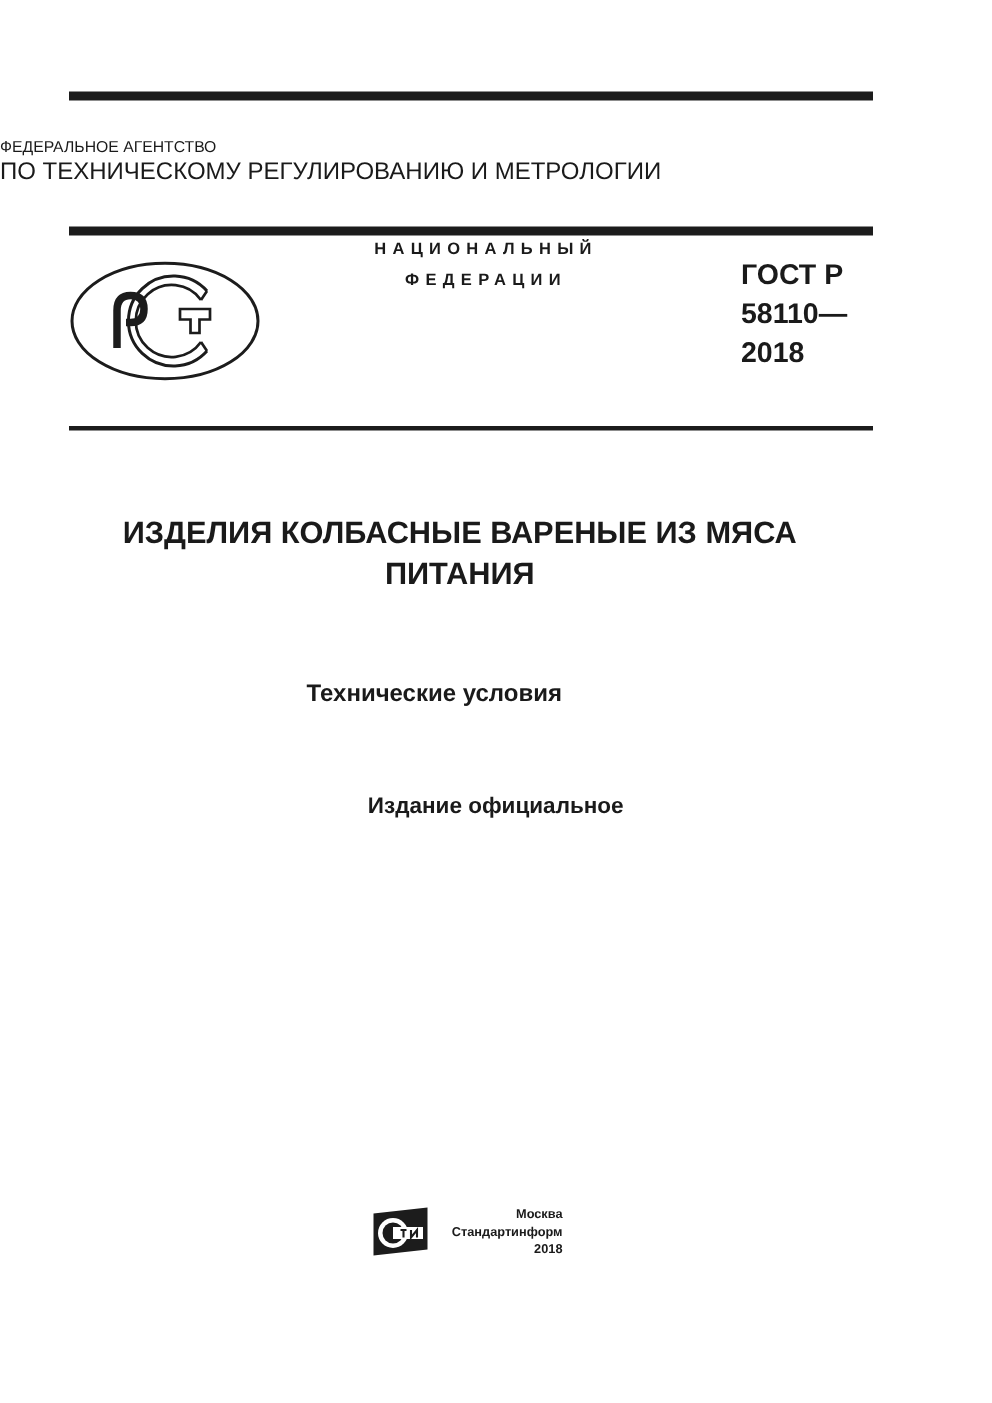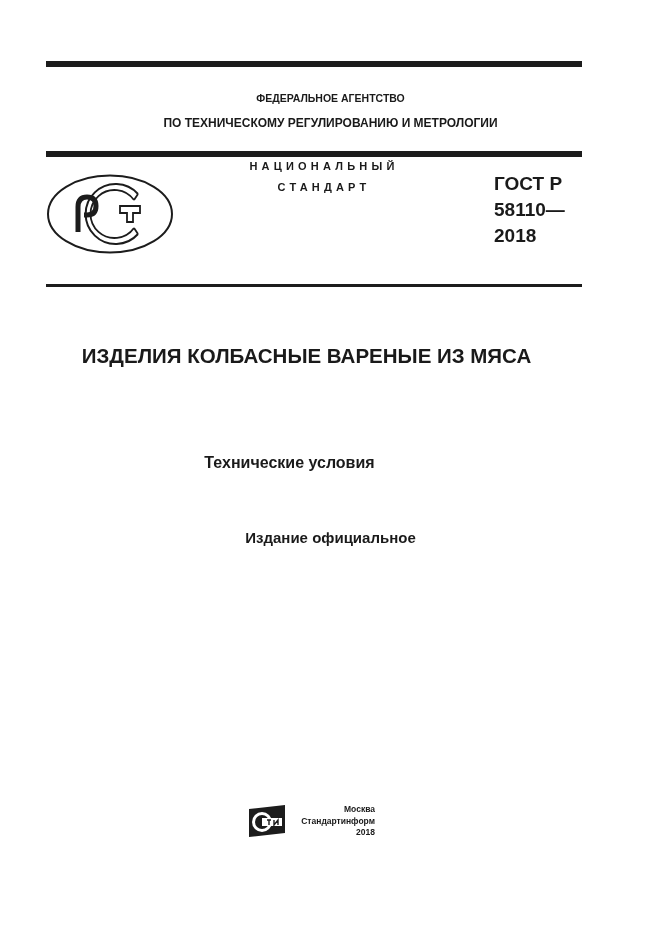--- a/index.html
+++ b/index.html
@@ -3,23 +3,23 @@
   <meta charset="utf-8">
   <style>
     html, body { margin: 0; padding: 0; }
     body {
       width: 661px; height: 935px; background: #ffffff; position: relative;
       font-family: "Liberation Sans", sans-serif; color: #1a1a1a; overflow: hidden;
     }
     .bar { position: absolute; left: 46px; width: 536px; background: #1c1c1c; }
     .bar.thick { height: 6px; }
     .bar.thin { height: 3px; }
-    .center-text { position: absolute; left: 0; width: 661px; text-align: center; font-weight: bold; }
+    .center-text { position: absolute; left: 0; width: 661px; font-weight: normal; }
     .agency1 { top: 92px; font-size: 10.5px; }
-    .agency2 { top: 116px; font-size: 12px; }
+    .agency2 { top: 106px; font-size: 16px; }
     .logo { position: absolute; left: 46px; top: 173px; width: 128px; height: 82px; }
     .national { position: absolute; left: 232px; top: 156px; width: 180px; text-align: center; font-weight: bold; font-size: 11px; letter-spacing: 4.2px; line-height: 21px; }
     .national div { margin-left: 4px; }
     .gost { position: absolute; left: 494px; top: 171px; font-weight: bold; font-size: 19px; line-height: 26px; }
     .title { position: absolute; left: 0; top: 342px; width: 613px; text-align: center; font-weight: bold; font-size: 20.5px; line-height: 27px; }
     .subtitle { position: absolute; left: 0; top: 454px; width: 579px; text-align: center; font-weight: bold; font-size: 16px; }
     .edition { position: absolute; left: 0; top: 529px; width: 661px; text-align: center; font-weight: bold; font-size: 15px; }
     .pub-logo { position: absolute; left: 247px; top: 803px; width: 40px; height: 36px; }
     .publisher { position: absolute; left: 300px; top: 804px; width: 75px; text-align: right; font-weight: bold; font-size: 8.5px; line-height: 11.5px; }
   </style>
@@ -35,33 +35,34 @@
   <ellipse cx="64" cy="41" rx="62" ry="38.5" fill="none" stroke="#1c1c1c" stroke-width="2"></ellipse>
   <path d="M92 21 A30 30 0 1 0 92 61" fill="none" stroke="#1c1c1c" stroke-width="2"></path>
   <path d="M88 27 A24 24 0 1 0 88 55" fill="none" stroke="#1c1c1c" stroke-width="1.8"></path>
   <path d="M92 21 L88 27 M92 61 L88 55" stroke="#1c1c1c" stroke-width="1.8"></path>
   <path d="M32 59 L32 34 Q32 24 41 24 Q50 24 50 33 Q50 42 41 42 L38 42" fill="none" stroke="#1c1c1c" stroke-width="5"></path>
   <path d="M74 33 L94 33 L94 40 L87 40 L87 49 L81 49 L81 40 L74 40 Z" fill="none" stroke="#1c1c1c" stroke-width="1.8"></path>
 </svg>
 
 <div class="national">
   <div>НАЦИОНАЛЬНЫЙ</div>
-  <div>СТАНДАРТ</div>
+  <div>ФЕДЕРАЦИИ</div>
 </div>
 
 <div class="gost">
   <div>ГОСТ Р</div>
   <div>58110—</div>
   <div>2018</div>
 </div>
 
 <div class="bar thin" style="top:284px;"></div>
 
 <div class="title">
   <div>ИЗДЕЛИЯ КОЛБАСНЫЕ ВАРЕНЫЕ ИЗ МЯСА</div>
+  <div>ПИТАНИЯ</div>
 </div>
 
 <div class="subtitle">Технические условия</div>
 <div class="edition">Издание официальное</div>
 
 <svg class="pub-logo" viewBox="0 0 40 36">
   <path d="M2 6 L38 2 L38 30 L2 34 Z" fill="#1c1c1c"></path>
   <circle cx="15" cy="19" r="10" fill="#ffffff"></circle>
   <circle cx="15" cy="19" r="7" fill="#1c1c1c"></circle>
   <rect x="15" y="15" width="20" height="8" fill="#ffffff"></rect>

